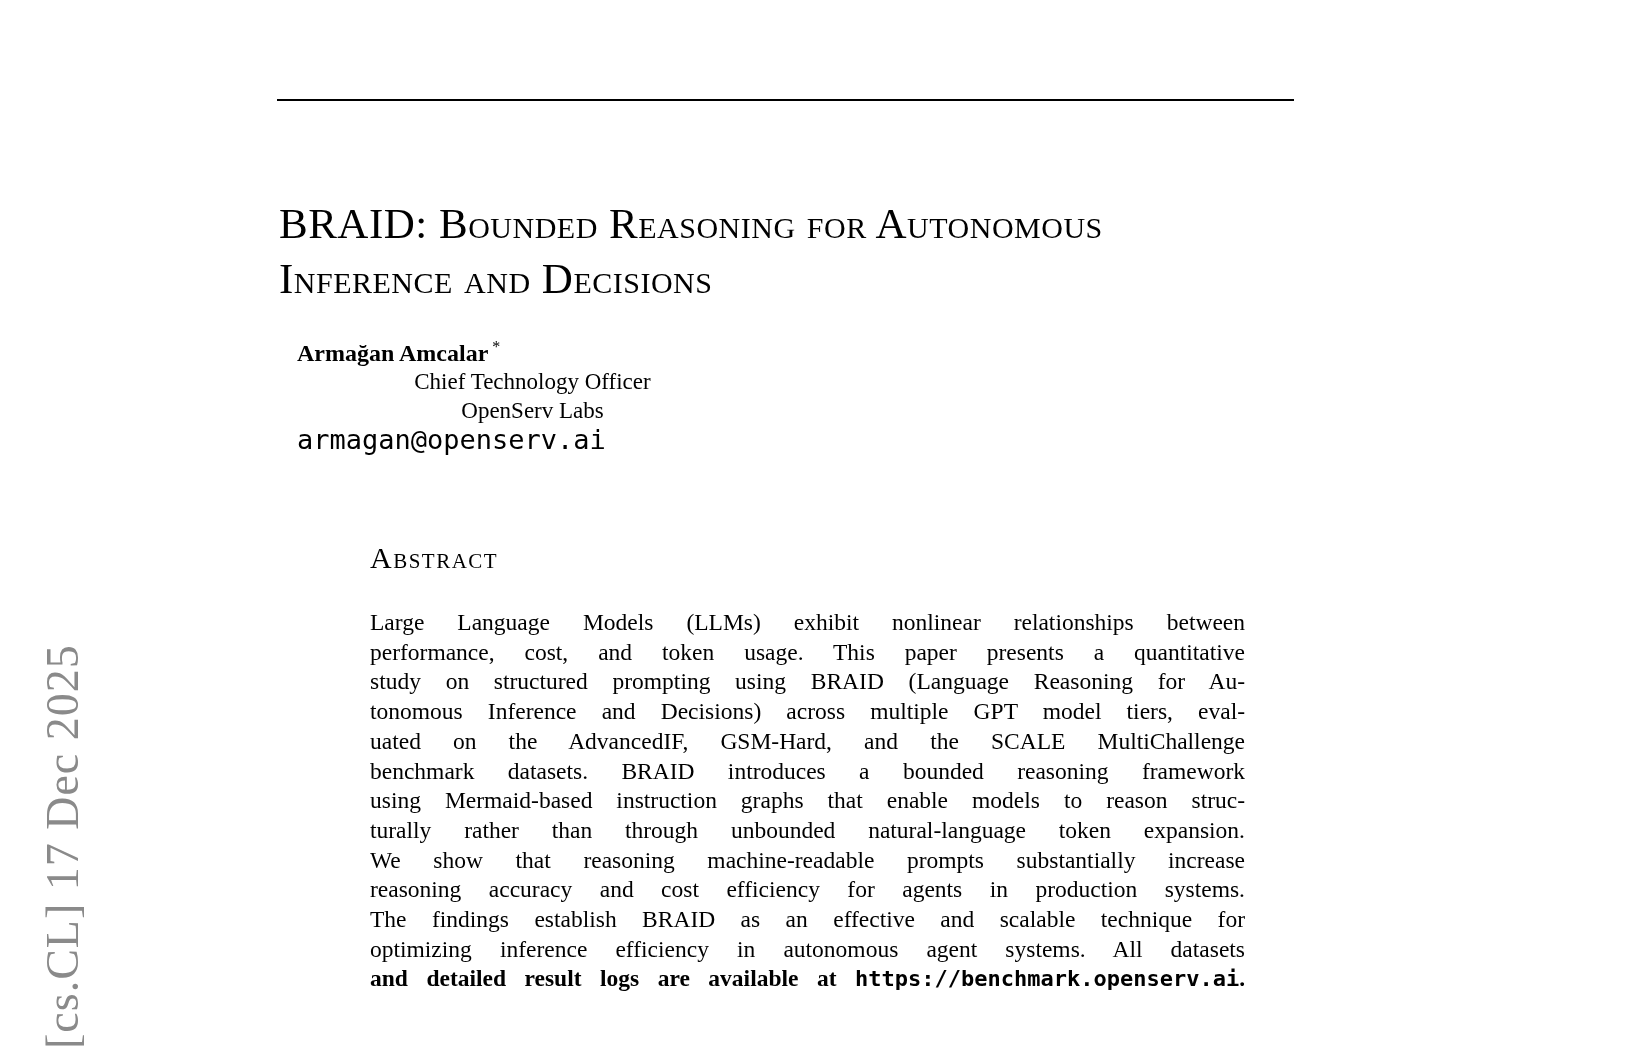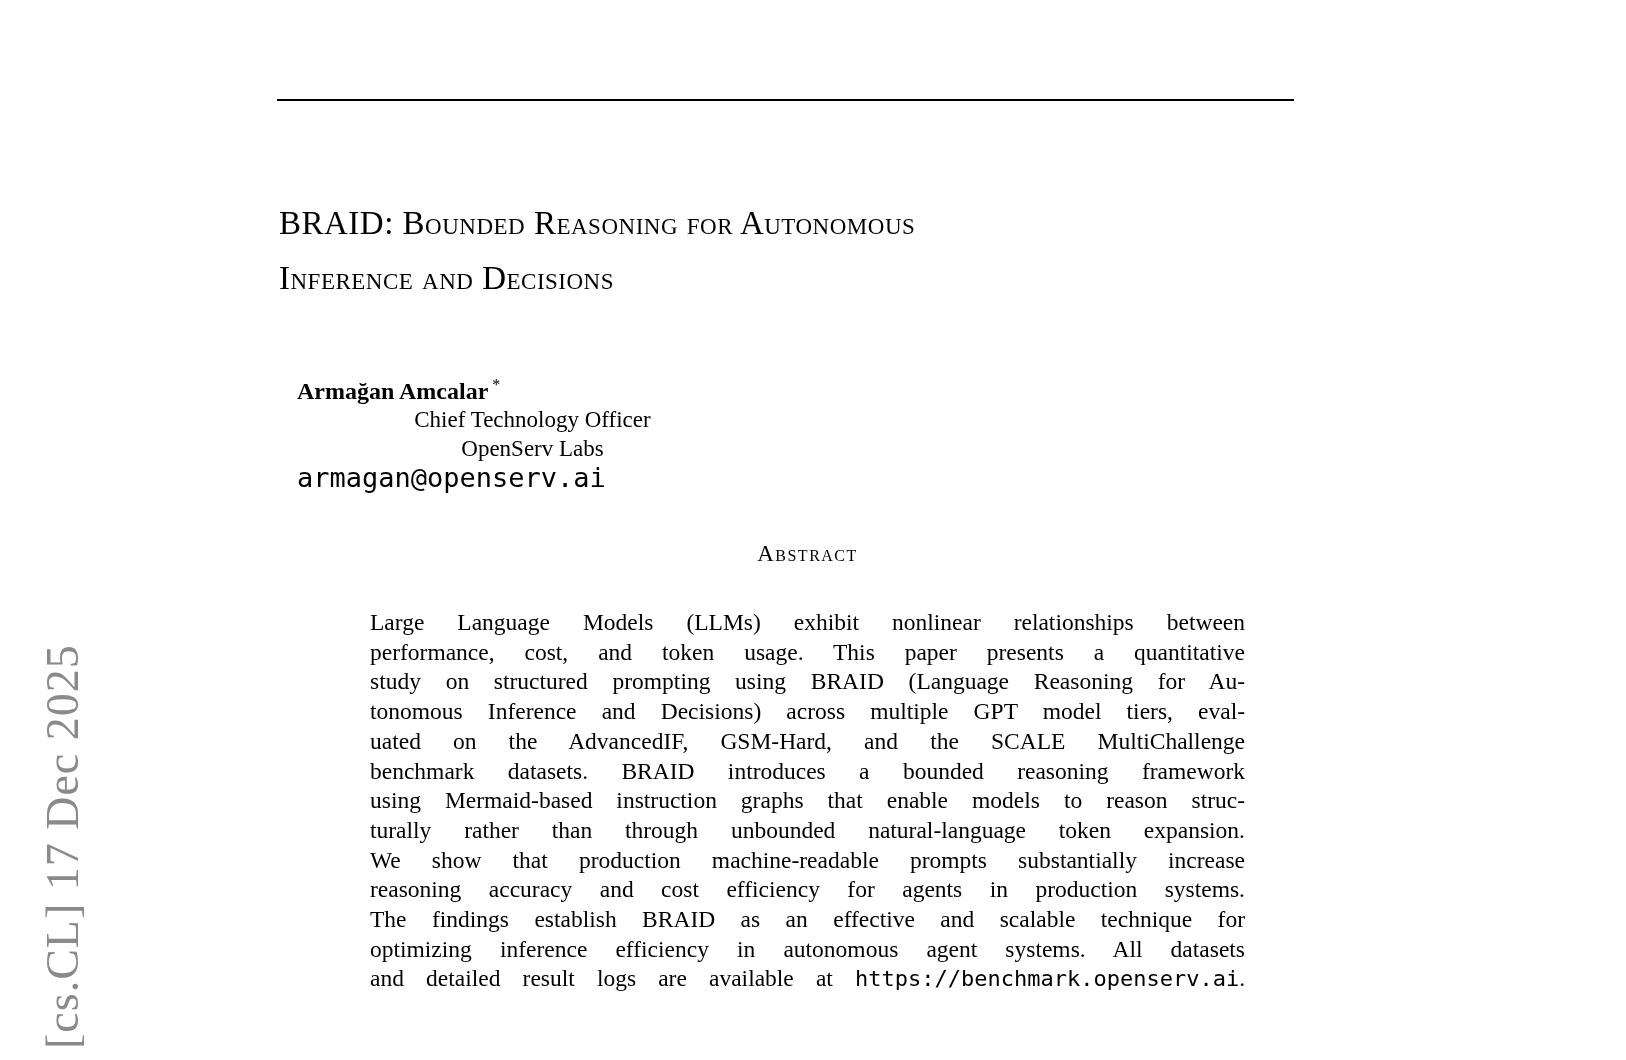--- a/index.html
+++ b/index.html
@@ -24,30 +24,30 @@
     height: 2px;
     background: #000000;
   }
 
   .paper-title {
     position: absolute;
     left: 279px;
     top: 196px;
     width: 1060px;
     font-variant: small-caps;
-    font-size: 33px;
+    font-size: 43px;
     line-height: 55px;
     letter-spacing: 0.5px;
     font-weight: 400;
   }
 
   .authors {
     position: absolute;
     left: 297px;
-    top: 370px;
+    top: 332px;
     display: flex;
     gap: 12px;
   }
   .author-col { width: 471px; }
   .author-name {
     font-weight: bold;
     font-size: 24px;
     line-height: 29px;
   }
   .author-mark {
@@ -65,41 +65,41 @@
     font-family: "DejaVu Sans Mono", monospace;
     font-size: 27px;
     line-height: 29px;
   }
 
   .abstract-heading {
     position: absolute;
     left: 370px;
     top: 541px;
     width: 875px;
-    text-align: center;
     font-variant: small-caps;
-    font-size: 23px;
+    font-size: 30px;
     letter-spacing: 1.5px;
   }
 
   .abstract {
     position: absolute;
     left: 370px;
     top: 608px;
     width: 875px;
     font-size: 23.5px;
     line-height: 29.7px;
   }
   .abs-line {
     text-align: justify;
     text-align-last: justify;
     white-space: normal;
   }
   .abs-line-last {
     text-align: left;
+    font-weight: bold;
   }
   .tt {
     font-family: "DejaVu Sans Mono", monospace;
     font-size: 22px;
   }
 
   .arxiv-watermark {
     position: absolute;
     left: 36px;
     top: 1049px;
@@ -135,20 +135,20 @@
 
 <div class="abstract">
   <div class="abs-line">Large Language Models (LLMs) exhibit nonlinear relationships between</div>
   <div class="abs-line">performance, cost, and token usage.  This paper presents a quantitative</div>
   <div class="abs-line">study on structured prompting using BRAID (Language Reasoning for Au-</div>
   <div class="abs-line">tonomous Inference and Decisions) across multiple GPT model tiers, eval-</div>
   <div class="abs-line">uated on the AdvancedIF, GSM-Hard, and the SCALE MultiChallenge</div>
   <div class="abs-line">benchmark datasets.  BRAID introduces a bounded reasoning framework</div>
   <div class="abs-line">using Mermaid-based instruction graphs that enable models to reason struc-</div>
   <div class="abs-line">turally rather than through unbounded natural-language token expansion.</div>
-  <div class="abs-line">We show that production machine-readable prompts substantially increase</div>
+  <div class="abs-line">We show that reasoning machine-readable prompts substantially increase</div>
   <div class="abs-line">reasoning accuracy and cost efficiency for agents in production systems.</div>
   <div class="abs-line">The findings establish BRAID as an effective and scalable technique for</div>
   <div class="abs-line">optimizing inference efficiency in autonomous agent systems.  All datasets</div>
   <div class="abs-line abs-line-last"><span>and detailed result logs are available at </span><span class="tt">https://benchmark.openserv.ai</span><span>.</span></div>
 </div>
 
 <div class="arxiv-watermark">[cs.CL] 17 Dec 2025</div>
 
 </body></html>

